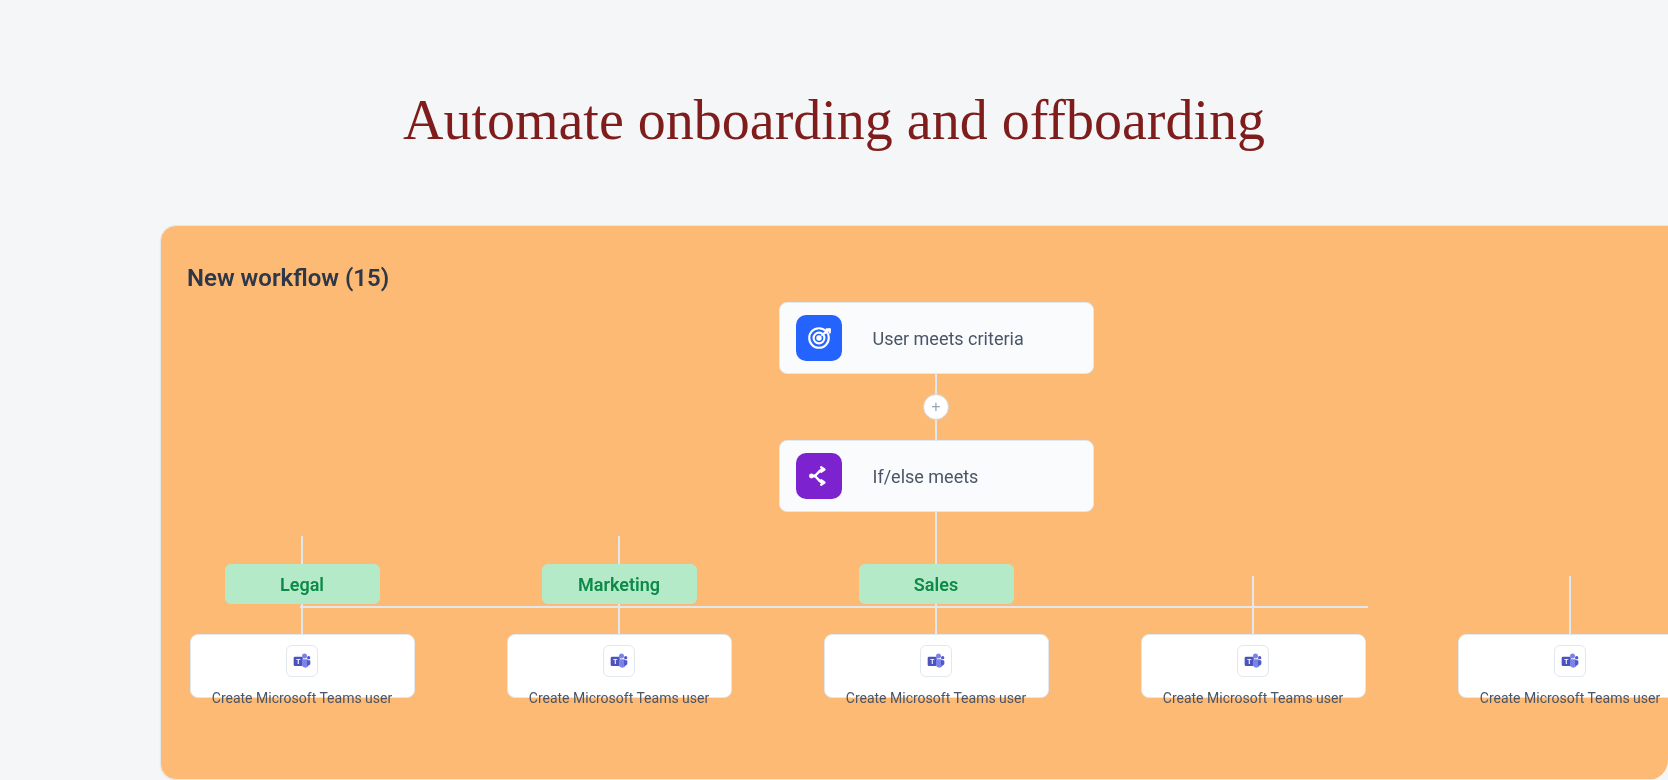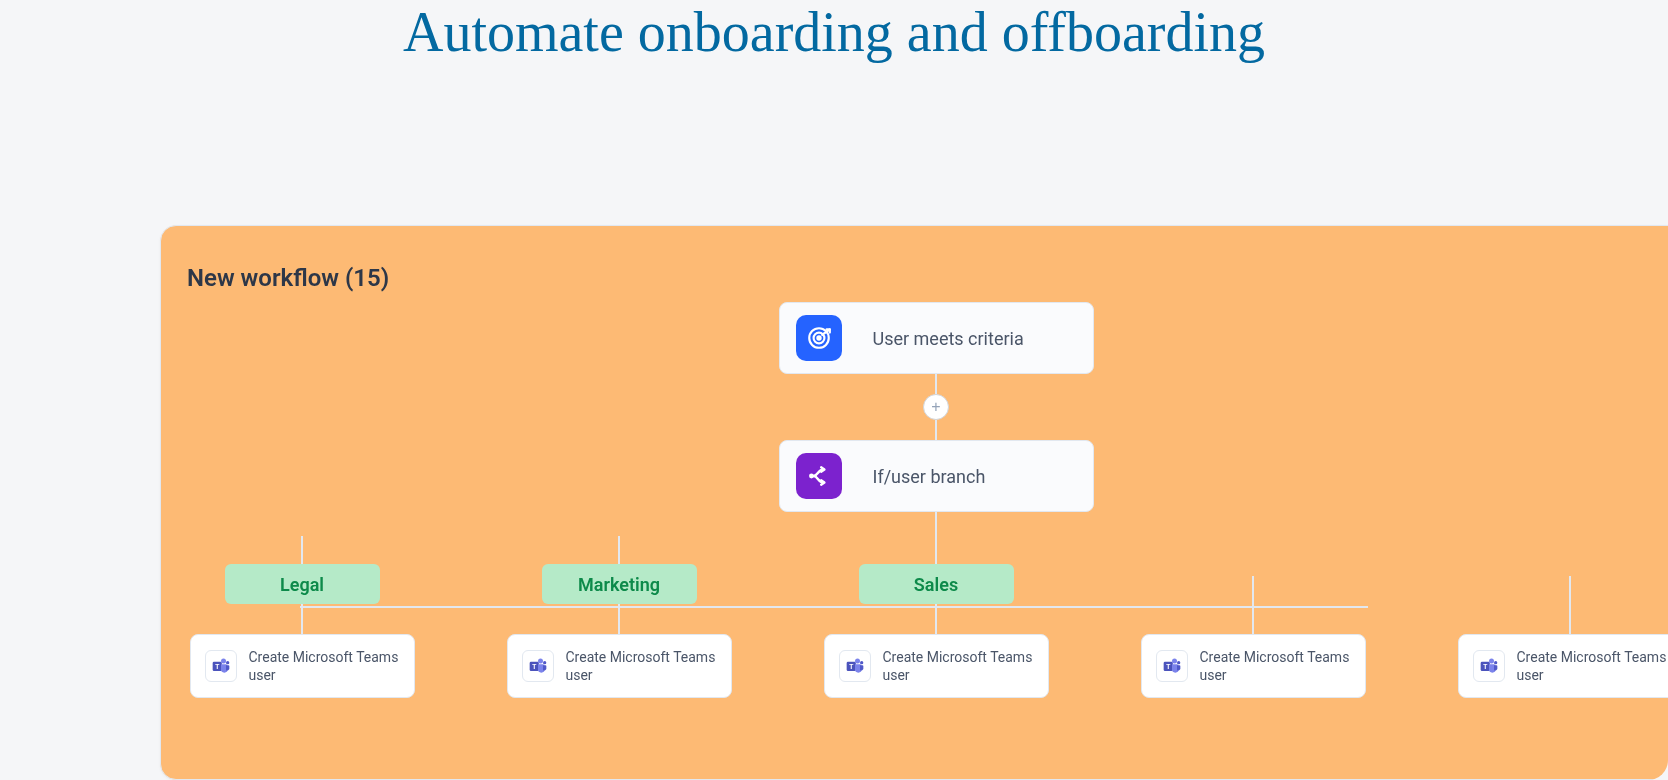--- a/index.html
+++ b/index.html
@@ -9,22 +9,23 @@
     background: #f5f6f8;
     font-family: -apple-system, BlinkMacSystemFont, "Segoe UI", Roboto, sans-serif;
     border-radius: 20px;
     overflow: hidden;
     position: relative;
   }
   .page-title {
     font-family: Georgia, "Times New Roman", serif;
     font-size: 56px;
     font-weight: 500;
-    color: #0369a1;
+    color: #7f1d1d;
     text-align: center;
+    padding-top: 88px;
   }
   .card {
     position: absolute;
     left: 160px;
     top: 225px;
     width: 1552px;
     height: 555px;
     background: #fdba74;
     border: 1px solid #e2e8f0;
     border-radius: 16px;
@@ -134,20 +135,21 @@
   .leaf-node {
     background: #ffffff;
     border: 1px solid #e2e8f0;
     border-radius: 8px;
     width: 225px;
     height: 64px;
     display: flex;
     align-items: center;
     padding: 10px 14px;
     gap: 12px;
+    flex-direction: column;
   }
   .leaf-icon {
     width: 32px;
     height: 32px;
     border-radius: 6px;
     border: 1px solid #e2e8f0;
     background: #ffffff;
     display: flex;
     align-items: center;
     justify-content: center;
@@ -202,21 +204,21 @@
       <div class="node">
         <div class="icon-box purple">
           <svg width="26" height="26" viewBox="0 0 24 24" fill="none" stroke="#ffffff" stroke-width="2.2" stroke-linecap="round" stroke-linejoin="round">
             <circle cx="5" cy="12" r="2.2" fill="#ffffff" stroke="none"></circle>
             <path d="M7 12 C11 12 11 6 16 6"></path>
             <path d="M7 12 C11 12 11 18 16 18"></path>
             <path d="M14 4 L17 6 L14 8"></path>
             <path d="M14 16 L17 18 L14 20"></path>
           </svg>
         </div>
-        <div class="node-label">If/user branch</div>
+        <div class="node-label">If/else meets</div>
       </div>
 
       <div class="branch-v-down"></div>
     </div>
 
     <div class="branch-row">
 
       <div class="branch-col">
         <div class="branch-top-line"></div>
         <div class="branch-label">Legal</div>

